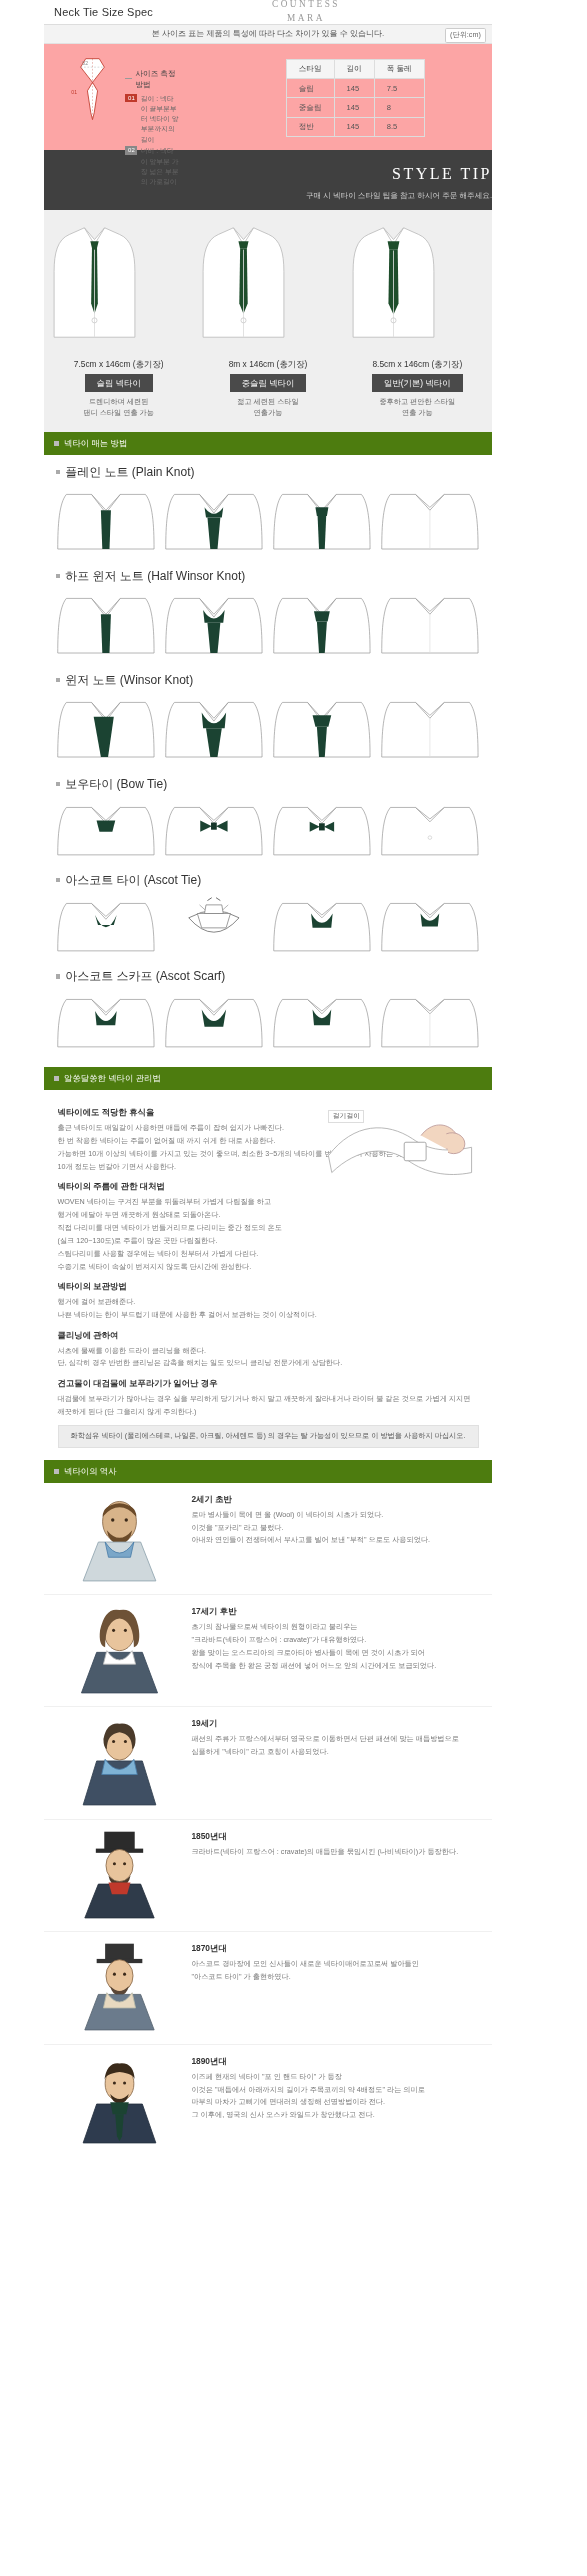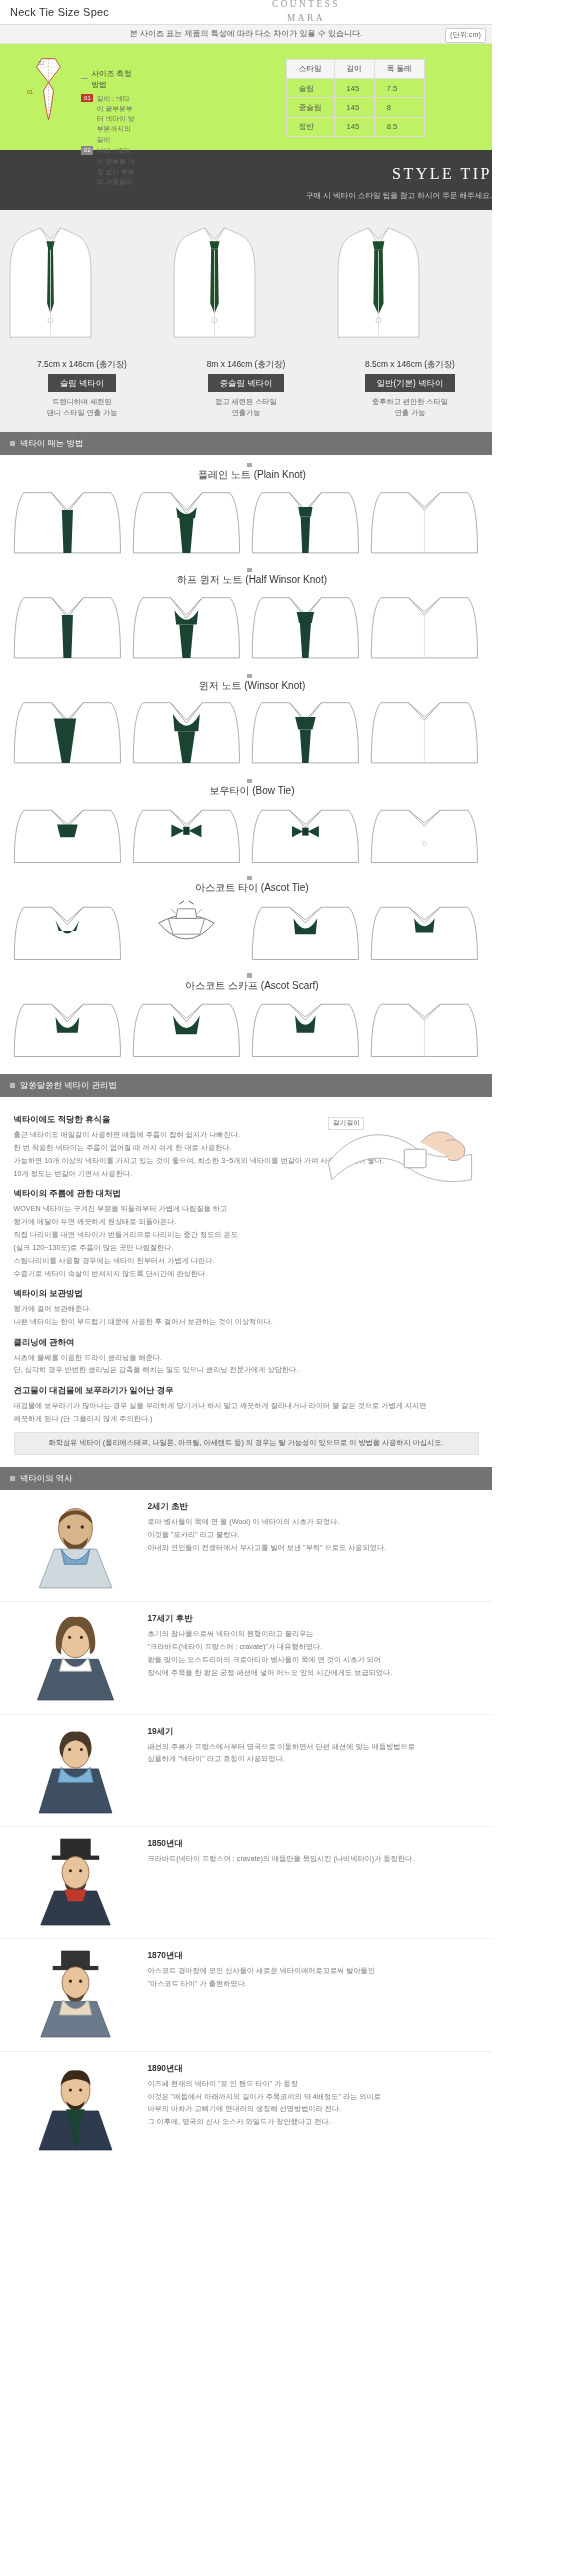--- a/index.html
+++ b/index.html
@@ -5,21 +5,21 @@
   * { box-sizing: border-box; }
   html, body { margin:0; padding:0; }
   body {
     width:588px;
     font-family:"Liberation Sans", sans-serif;
     color:#333;
     background:#fff;
     font-size:9.3px;
     line-height:1.5;
   }
-  .page { width:492px; position:relative; }
+  .page { width:492px; position:relative;padding-left:44px; }
 
   
   .top-header {
     height:25px;
     border-bottom:0.8px solid #ddd;
     display:flex;
     align-items:center;
     padding:0 10px;
     position:relative;
   }
@@ -54,21 +54,21 @@
     position:absolute; right:6px; top:3.4px;
     font-size:7.2px; color:#666;
     border:0.8px solid #ccc; background:#fff;
     padding:0.8px 4.2px; border-radius:1.7px;
   }
 
   
   .spec {
     display:flex;
     padding:12px 8.4px 13.5px 8.4px;
-    background:#bef264;
+    background:#fca5a5;
     align-items:flex-start;
   }
   .spec-left { width:127px; position:relative; height:68px; }
   .tie-fig { position:absolute; left:15px; top:1.7px; }
   .spec-legend { margin-left:73px; padding-top:12px; font-size:6.8px; color:#666; }
   .spec-legend .lg-title { font-size:7.6px; color:#444; margin-bottom:3.4px; display:flex; align-items:center; }
   .spec-legend .lg-title .dash { display:inline-block; width:8.4px; border-top:0.8px solid #999; margin-right:3.4px; }
   .spec-legend .row { display:flex; align-items:flex-start; margin-bottom:1.7px; }
   .spec-legend .tag {
     display:inline-block; min-width:12px; text-align:center;
@@ -116,34 +116,34 @@
   .tip-col .knot {
     display:inline-block;
     background:#4a4a4a; color:#fff;
     font-size:8.4px; padding:2.5px 12px;
     margin-top:4.2px;
   }
   .tip-col .desc { font-size:7.2px; color:#666; margin-top:5px; line-height:1.5; }
 
   
   .sec-bar {
-    background:#737373;
+    background:#4d7c0f;
     color:#fff;
     font-size:8.4px;
     padding:5px 10px;
     display:flex; align-items:center;
   }
   .sec-bar .sq { width:5px; height:5px; background:#bbb; margin-right:5px; display:inline-block; }
 
   
   .knots { background:#fff; padding:3.4px 0 8.4px 0; }
   .knot-row { padding:5px 0 3.4px 0; }
   .knot-label {
-    font-size:10px; color:#333; padding-left:12px;
-    display:flex; align-items:center; margin-bottom:1.7px;flex-direction:column;
+    font-size:12px; color:#333; padding-left:12px;
+    display:flex; align-items:center; margin-bottom:1.7px;
   }
   .knot-label .sq { width:4.2px; height:4.2px; background:#aaa; margin-right:5px; }
   .knot-imgs { display:flex; justify-content:space-around; align-items:flex-end; padding:0 8.4px; }
 
   
   .care { background:#fff; padding:8.4px 13.5px 12px 13.5px; position:relative;border-radius:15px; }
   .care h3 { font-size:8.4px; color:#333; margin:8.4px 0 3.4px 0; font-weight:bold; }
   .care p { font-size:7.2px; color:#777; margin:0 0 1.7px 0; line-height:1.55; }
   .care .warn {
     margin-top:8.4px; background:#ededed; border:0.8px solid #e0e0e0;

